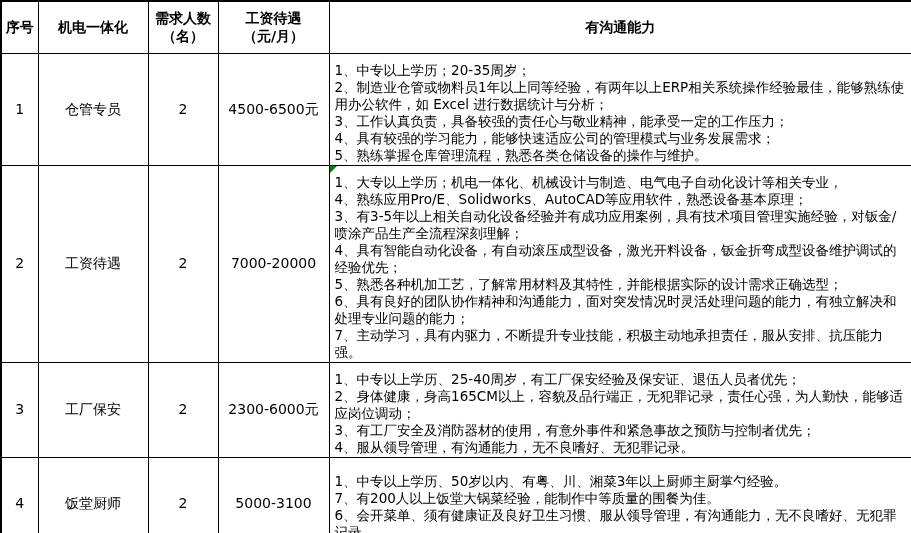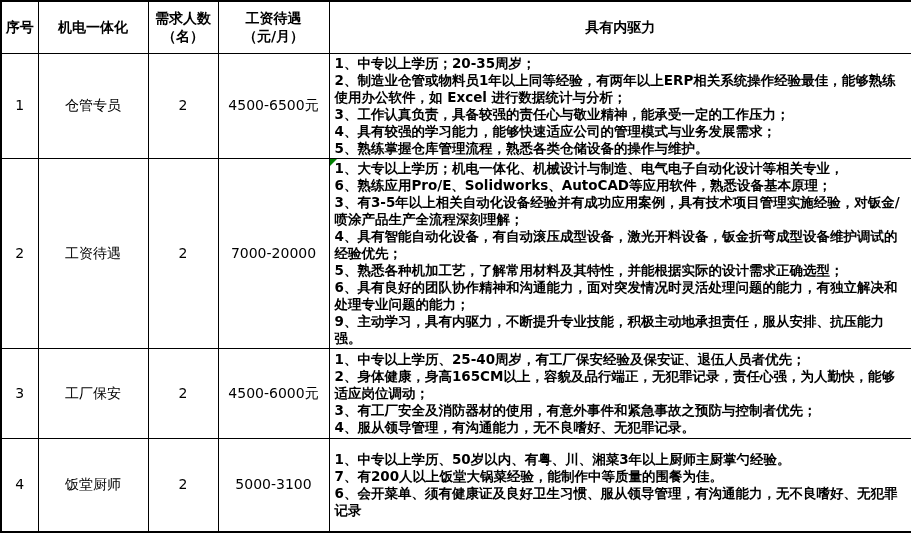--- a/index.html
+++ b/index.html
@@ -44,23 +44,22 @@
     vertical-align: middle;
     font-size: 14px;
     line-height: 17px;
     padding: 0;
   }
   td.c-req {
     text-align: left;
     vertical-align: middle;
     font-size: 13.5px;
     line-height: 17px;
-    padding: 1px 4px 1px 5px;
+    padding: 8px 4px 1px 5px;
     position: relative;
-    font-weight: bold;
   }
   .req-line {
     word-break: break-all;
   }
   .cell-flag {
     position: absolute;
     top: 0;
     left: 0;
     width: 0;
     height: 0;
@@ -80,21 +79,21 @@
     <col style="width:583px">
   </colgroup>
   <thead>
     <tr>
       <th>序号</th>
       <th>机电一体化</th>
       <th>需求人数
 （名）</th>
       <th>工资待遇
 （元/月）</th>
-      <th>具有内驱力</th>
+      <th>有沟通能力</th>
     </tr>
   </thead>
   <tbody id="table-body">
       <tr>
     <td class="c-center">1</td>
     <td class="c-center">仓管专员</td>
     <td class="c-center">2</td>
     <td class="c-center">4500-6500元</td>
     <td class="c-req">
           <div class="req-line">1、中专以上学历；20-35周岁；</div>
@@ -105,33 +104,33 @@
         </td>
   </tr>
       <tr>
     <td class="c-center">2</td>
     <td class="c-center">工资待遇</td>
     <td class="c-center">2</td>
     <td class="c-center">7000-20000</td>
     <td class="c-req">
           <span class="cell-flag" style="border-top-color: rgb(0, 128, 0);"></span>
           <div class="req-line">1、大专以上学历；机电一体化、机械设计与制造、电气电子自动化设计等相关专业，</div>
-          <div class="req-line">6、熟练应用Pro/E、Solidworks、AutoCAD等应用软件，熟悉设备基本原理；</div>
+          <div class="req-line">4、熟练应用Pro/E、Solidworks、AutoCAD等应用软件，熟悉设备基本原理；</div>
           <div class="req-line">3、有3-5年以上相关自动化设备经验并有成功应用案例，具有技术项目管理实施经验，对钣金/喷涂产品生产全流程深刻理解；</div>
           <div class="req-line">4、具有智能自动化设备，有自动滚压成型设备，激光开料设备，钣金折弯成型设备维护调试的经验优先；</div>
           <div class="req-line">5、熟悉各种机加工艺，了解常用材料及其特性，并能根据实际的设计需求正确选型；</div>
           <div class="req-line">6、具有良好的团队协作精神和沟通能力，面对突发情况时灵活处理问题的能力，有独立解决和处理专业问题的能力；</div>
-          <div class="req-line">9、主动学习，具有内驱力，不断提升专业技能，积极主动地承担责任，服从安排、抗压能力强。</div>
+          <div class="req-line">7、主动学习，具有内驱力，不断提升专业技能，积极主动地承担责任，服从安排、抗压能力强。</div>
         </td>
   </tr>
       <tr>
     <td class="c-center">3</td>
     <td class="c-center">工厂保安</td>
     <td class="c-center">2</td>
-    <td class="c-center">4500-6000元</td>
+    <td class="c-center">2300-6000元</td>
     <td class="c-req">
           <div class="req-line">1、中专以上学历、25-40周岁，有工厂保安经验及保安证、退伍人员者优先；</div>
           <div class="req-line">2、身体健康，身高165CM以上，容貌及品行端正，无犯罪记录，责任心强，为人勤快，能够适应岗位调动；</div>
           <div class="req-line">3、有工厂安全及消防器材的使用，有意外事件和紧急事故之预防与控制者优先；</div>
           <div class="req-line">4、服从领导管理，有沟通能力，无不良嗜好、无犯罪记录。</div>
         </td>
   </tr>
       <tr>
     <td class="c-center">4</td>
     <td class="c-center">饭堂厨师</td>

